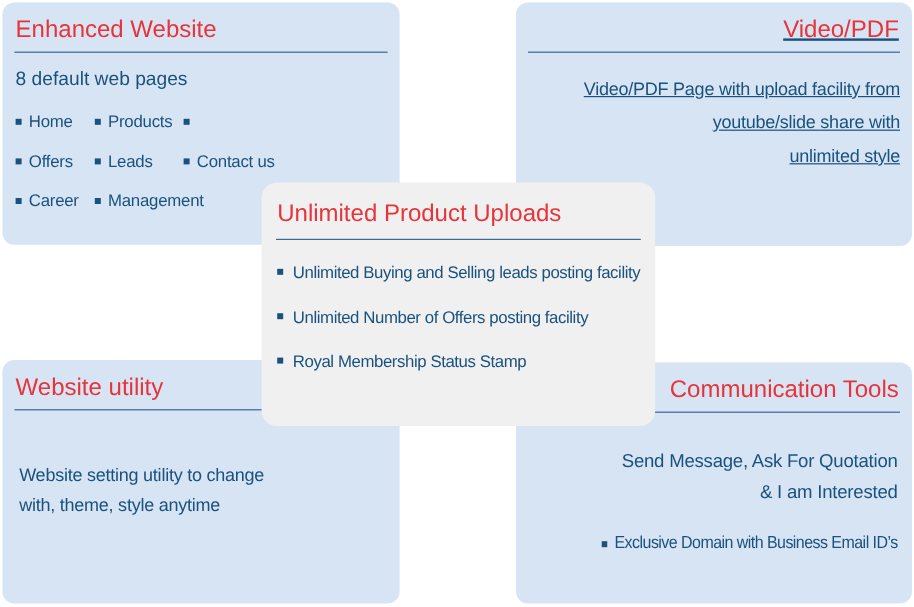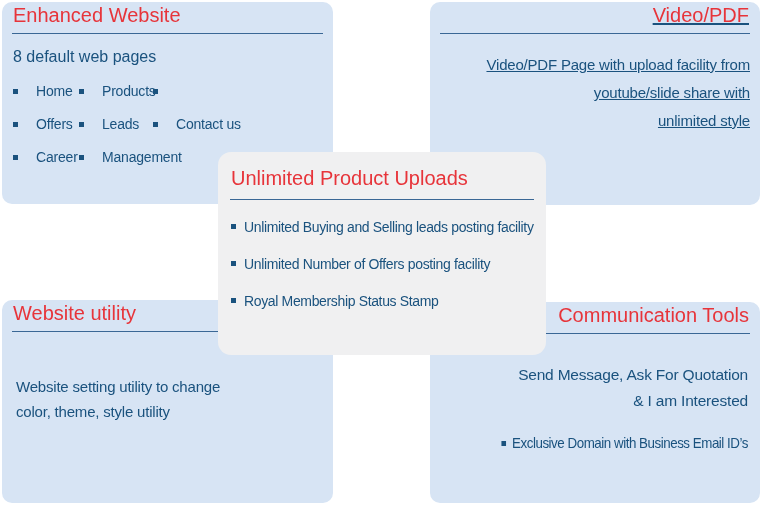--- a/index.html
+++ b/index.html
@@ -7,32 +7,32 @@
     position:relative;width:762px;height:506px;background:#ffffff;
     font-family:"Liberation Sans",sans-serif;overflow:hidden;
   }
   .panel{
     position:absolute;background:#d7e4f4;border-radius:10px;
     color:#1a527e;z-index:1;
   }
   .panel.gray{background:#f0f0f1;border-radius:13px;z-index:2;}
   .title{
     color:#e7343a;font-size:20px;line-height:24px;
-    padding:1px 10px 6px 11px;white-space:nowrap;
+    padding:11px 10px 6px 11px;white-space:nowrap;
   }
   .title.right{text-align:right;padding-right:11px;}
   .rule{border-bottom:1px solid #3a6795;margin:0 10px;}
   
   .subtitle{font-size:16px;line-height:20px;margin:13px 10px 0 11px;}
   .pages-grid{
     display:grid;grid-template-columns:66px 74px auto;
     row-gap:16px;margin:16px 8px 0 11px;font-size:14px;
     letter-spacing:-0.2px;line-height:17px;
   }
-  .page-item{display:flex;align-items:center;gap:18px;white-space:nowrap;}
+  .page-item{display:flex;align-items:center;gap:6px;white-space:nowrap;}
   .sq{width:5px;height:5px;background:#1a527e;flex:none;}
   
   .para-right{
     text-align:right;font-size:15px;line-height:28px;
     letter-spacing:-0.2px;margin:17px 10px 0 10px;
   }
   
   .c-title{padding:14px 12px 9px 13px;}
   .c-rule{margin:0 12px;}
   .c-bullets{margin:18px 12px 0 13px;}
@@ -125,21 +125,21 @@
         <span>Royal Membership Status Stamp</span>
       </div>
     </div>
   </div>
 
   <div class="panel" style="left:2px;top:300px;width:331px;height:203px;">
     <div class="title">Website utility</div>
     <div class="rule"></div>
     <div class="para-center">
       <div>Website setting utility to change</div>
-      <div>color, theme, style utility</div>
+      <div>with, theme, style anytime</div>
     </div>
   </div>
 
   <div class="panel" style="left:430px;top:302px;width:330px;height:201px;">
     <div class="title right">Communication Tools</div>
     <div class="rule"></div>
     <div class="br-body">
       <div>Send Message, Ask For Quotation</div>
       <div>&amp; I am Interested</div>
     </div>

